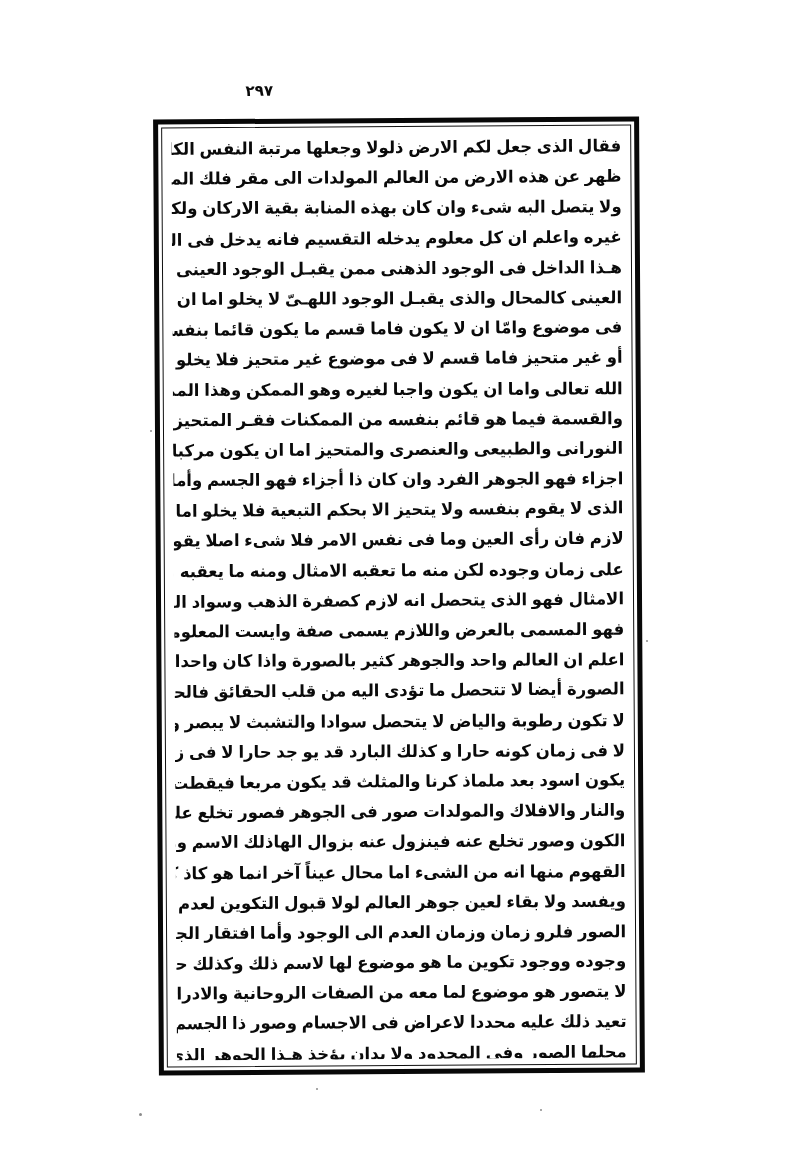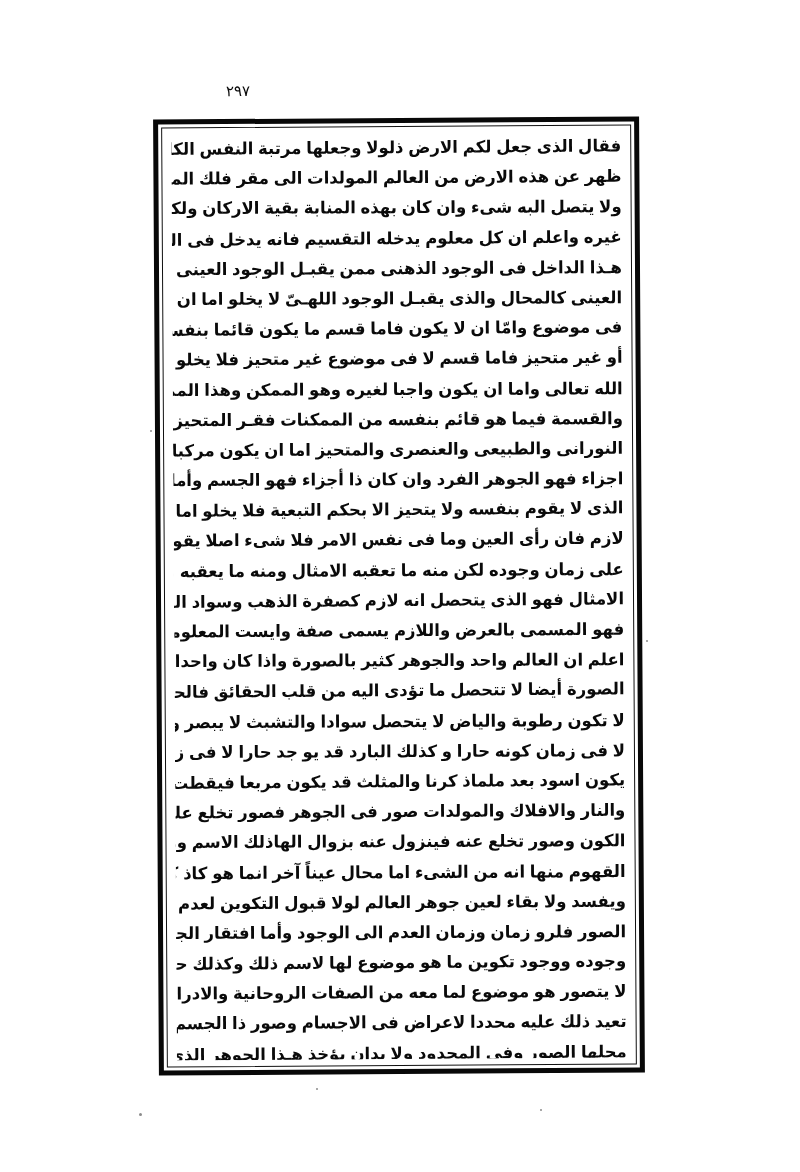--- a/index.html
+++ b/index.html
@@ -17,24 +17,24 @@
     overflow: hidden;
     font-family: "DejaVu Sans", sans-serif;
   }
 
   
   #folio {
     position: absolute;
     left: 203px;
     top: 82px;
     width: 70px;
-    text-align: center;
+    text-align: right;
     font-family: "DejaVu Sans", sans-serif;
     font-size: 15px;
-    font-weight: 400;
+    font-weight: 700;
     color: #101010;
     letter-spacing: 0.5px;
     direction: ltr;
     unicode-bidi: bidi-override;
     transform: rotate(-0.6deg);
   }
 
   
   #frame-outer {
     position: absolute;

